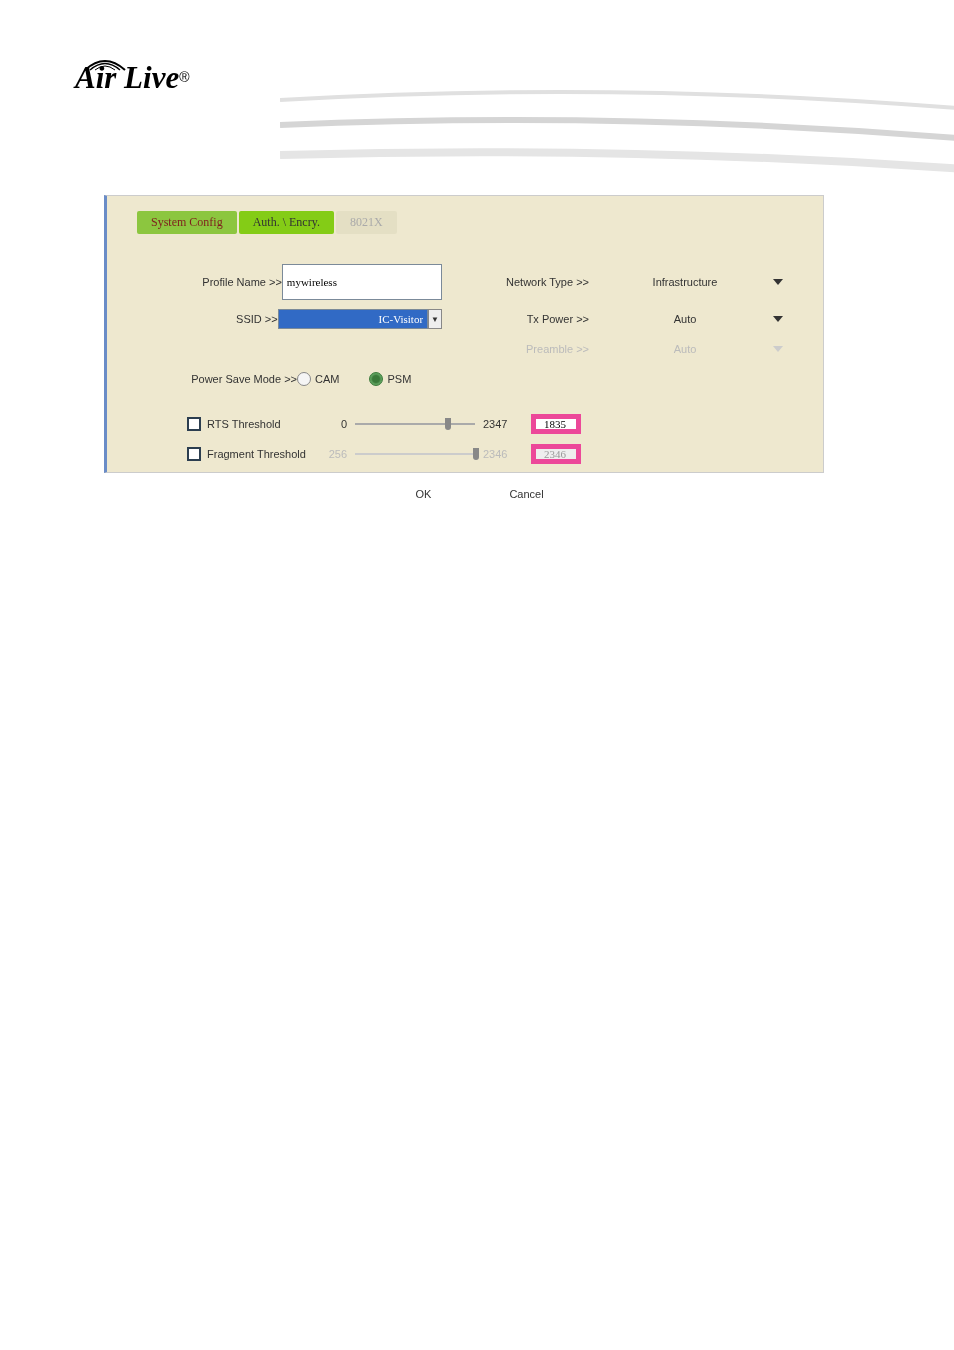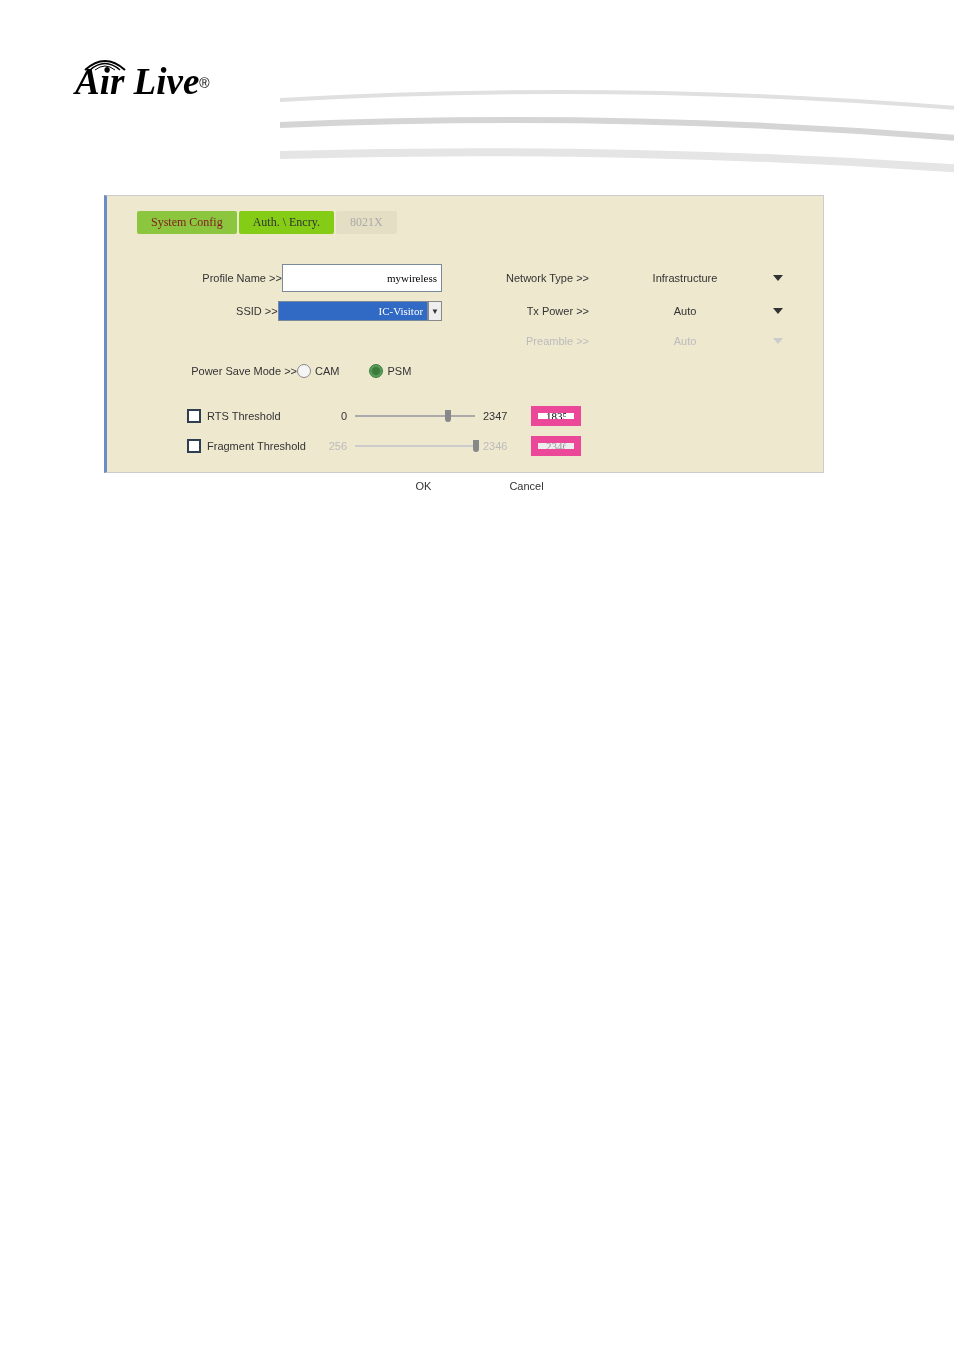--- a/index.html
+++ b/index.html
@@ -12,21 +12,21 @@
     }
     
     
     .logo-area {
       position: absolute;
       top: 60px;
       left: 75px;
     }
     .logo-text {
       font-family: Georgia, serif;
-      font-size: 37px;
+      font-size: 31px;
       font-weight: bold;
       font-style: italic;
       color: #000;
     }
     .logo-wifi {
       position: absolute;
       top: -8px;
       left: 5px;
     }
     .logo-reg {
@@ -93,27 +93,26 @@
       margin-bottom: 8px;
       min-height: 22px;
     }
     .label-col {
       width: 130px;
       text-align: right;
       padding-right: 0;
     }
     .input-text {
       width: 180px;
-      height: 28px;
+      height: 36px;
       border: 1px solid #7b8a99;
       background: #fff;
       font-size: 11px;
       padding: 0 4px;
       font-family: Tahoma;
-      text-align: right;
     }
     .ssid-input {
       width: 175px;
       height: 20px;
       border: 1px solid #7b8a99;
       background: #316ac5;
       color: #fff;
       font-size: 11px;
       padding: 0 4px;
       font-family: Tahoma;
@@ -222,21 +221,21 @@
       border-radius: 0 0 3px 3px;
     }
     .slider-max {
       width: 40px;
       font-size: 11px;
     }
     .slider-max.disabled { color: #bbb; }
     .slider-value {
       width: 50px;
       height: 20px;
-      border: 7px solid #ec4899;
+      border: 5px solid #ec4899;
       background: #fff;
       font-size: 11px;
       padding: 1px 8px;
       font-family: Tahoma;
     }
     .slider-value.disabled {
       background: #eee;
       color: #999;
     }
     

